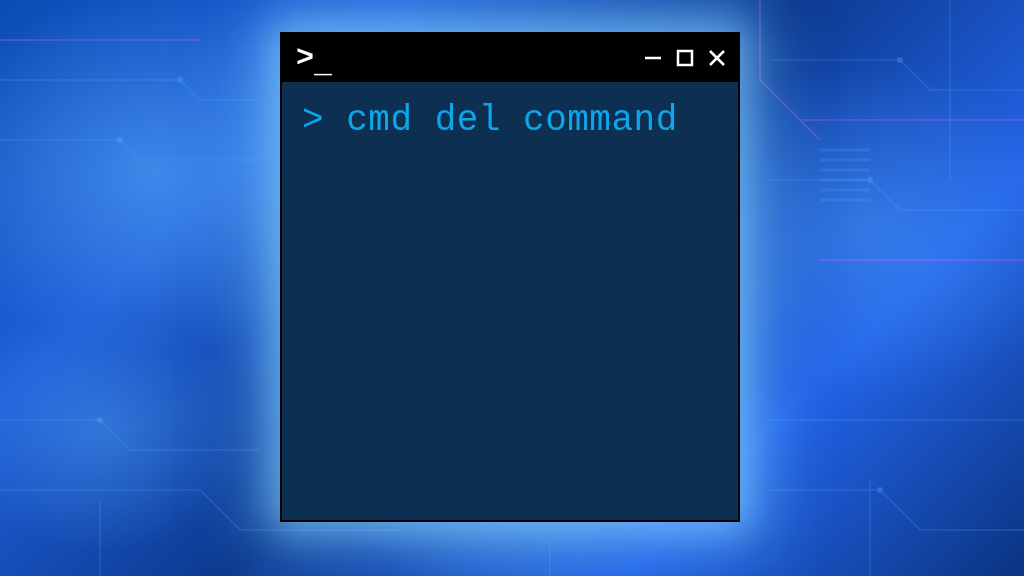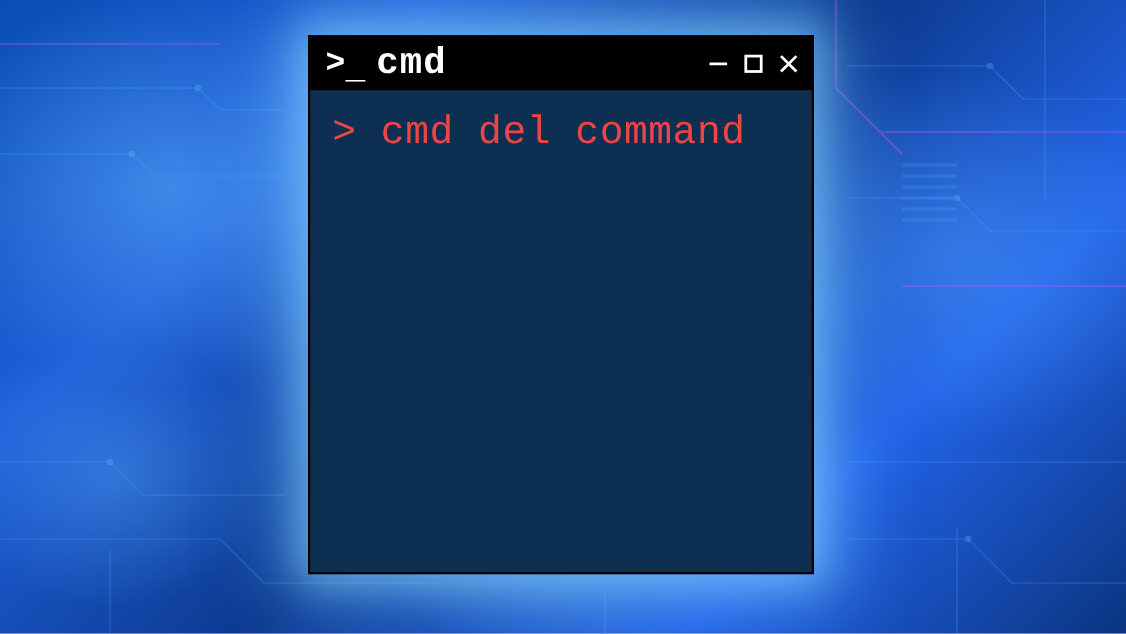--- a/index.html
+++ b/index.html
@@ -101,21 +101,21 @@
     }
     
     .ctrl-btn svg {
       stroke: #fff;
       stroke-width: 2.5;
       fill: none;
     }
     
     .terminal-body {
       padding: 16px 20px;
-      color: #ef4444;
+      color: #0ea5e9;
       font-size: 36px;
       line-height: 1.25;
       letter-spacing: 0.5px;
       height: calc(100% - 48px);
     }
     
     .prompt-line {
       word-wrap: break-word;
     }
     
@@ -173,21 +173,20 @@
   </svg>
 </div>
 
 <div class="terminal">
 
   <div class="titlebar">
     <span class="titlebar-icon">
       <span>&gt;</span>
         <span class="underscore">_</span>
     </span>
-    <span class="titlebar-title">cmd</span>
 
     <div class="titlebar-controls">
       <div class="ctrl-btn">
         <svg width="20" height="20" viewBox="0 0 20 20">
           <line x1="2" y1="10" x2="18" y2="10"></line>
         </svg>
       </div>
       <div class="ctrl-btn">
         <svg width="20" height="20" viewBox="0 0 20 20">
           <rect x="3" y="3" width="14" height="14"></rect>

